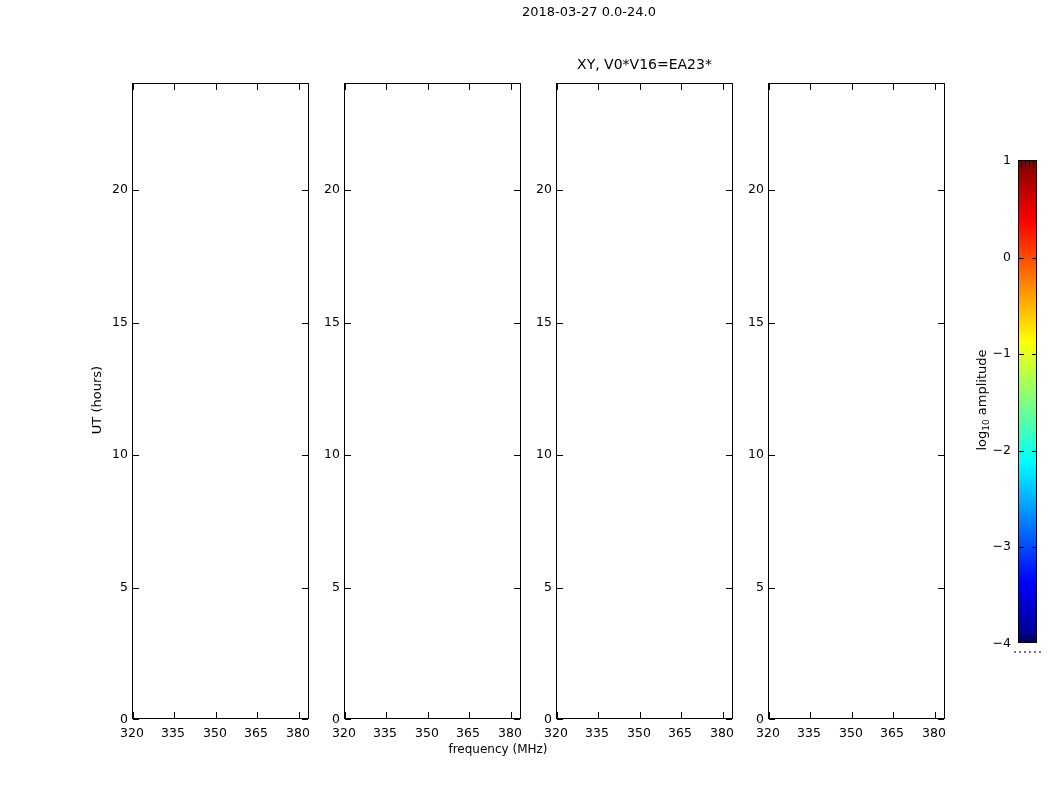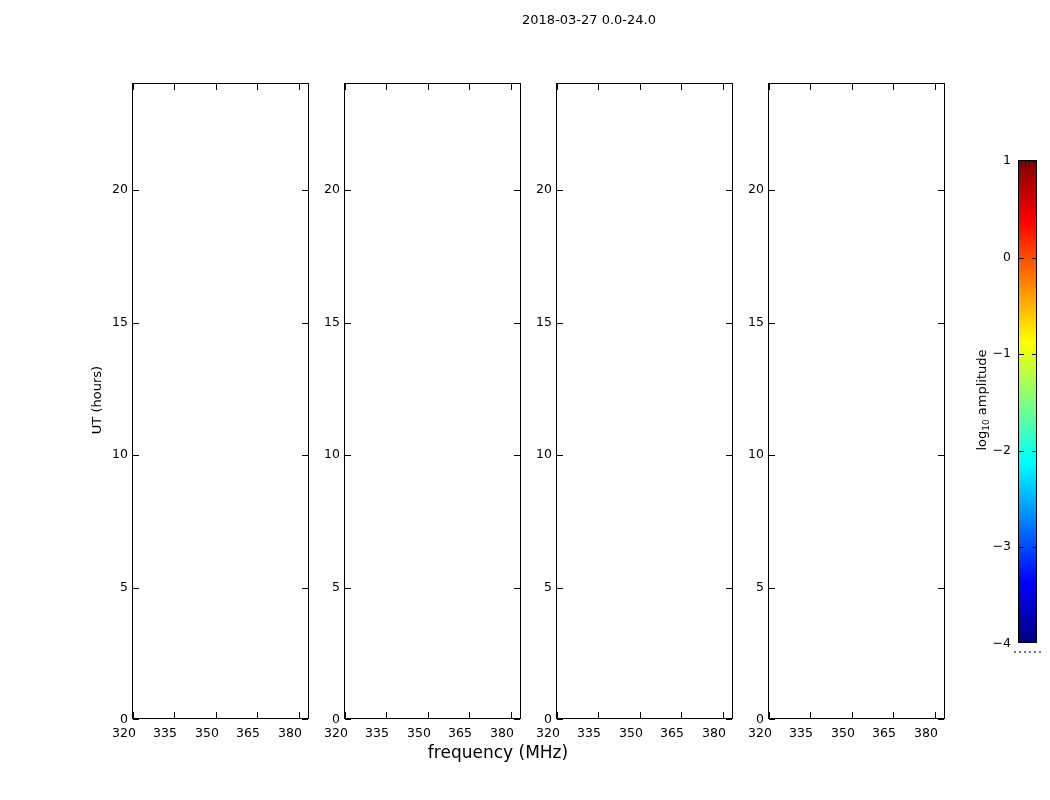--- a/index.html
+++ b/index.html
@@ -2,42 +2,42 @@
 <html><head>
 <meta charset="utf-8">
 <style>
   html,body{margin:0;padding:0;background:#ffffff;}
   .figure{
     position:relative;width:1050px;height:800px;background:#ffffff;
     font-family:"DejaVu Sans","Liberation Sans",sans-serif;color:#000;
     overflow:hidden;
   }
   .fig-title{
-    position:absolute;top:12px;left:589px;transform:translateX(-50%);
+    position:absolute;top:4px;left:589px;transform:translateX(-50%);
     font-size:13px;white-space:nowrap;
   }
   .subplot{position:absolute;top:0;height:800px;width:177px;}
   .sp-title{
     position:absolute;top:56px;left:-20px;width:217px;text-align:center;
     font-size:14px;white-space:nowrap;
   }
   .axes-box{
     position:absolute;top:83px;left:0;width:177px;height:636px;
     border:1px solid #000;box-sizing:border-box;background:#fff;
   }
   .tickmark{position:absolute;background:#000;}
   .xtick-label{
-    position:absolute;width:40px;text-align:left;font-size:12.5px;
+    position:absolute;width:40px;text-align:center;font-size:12.5px;
   }
   .ytick-label{
     position:absolute;width:36px;text-align:right;font-size:12.5px;
   }
   .xlabel{
     position:absolute;top:742px;left:498px;transform:translateX(-50%);
-    font-size:17px;white-space:nowrap;
+    font-size:12px;white-space:nowrap;
   }
   .ylabel{
     position:absolute;top:400px;left:96px;
     transform:translate(-50%,-50%) rotate(-90deg);
     font-size:13px;white-space:nowrap;
   }
   .cbar{
     position:absolute;left:1018px;top:160px;width:19px;height:483px;
     border:1px solid #000;box-sizing:border-box;
     background:linear-gradient(to bottom,
@@ -139,20 +139,21 @@
       <div class="xtick-label" style="left: 104px; top: 725px;">365</div>
       <div class="xtick-label" style="left: 146px; top: 725px;">380</div>
       <div class="ytick-label" style="left: -40px; top: 711px;">0</div>
       <div class="ytick-label" style="left: -40px; top: 579px;">5</div>
       <div class="ytick-label" style="left: -40px; top: 446px;">10</div>
       <div class="ytick-label" style="left: -40px; top: 314px;">15</div>
       <div class="ytick-label" style="left: -40px; top: 181px;">20</div>
     </div>
 
   <div class="subplot" style="left:556px">
+    <div class="sp-title">XY, V0*V16=EA23*</div>
     <div class="axes-box">
         <div class="tickmark" style="left: 0px; bottom: 0px; width: 1px; height: 6px;"></div>
         <div class="tickmark" style="left: 0px; top: 0px; width: 1px; height: 6px;"></div>
         <div class="tickmark" style="left: 41px; bottom: 0px; width: 1px; height: 6px;"></div>
         <div class="tickmark" style="left: 41px; top: 0px; width: 1px; height: 6px;"></div>
         <div class="tickmark" style="left: 83px; bottom: 0px; width: 1px; height: 6px;"></div>
         <div class="tickmark" style="left: 83px; top: 0px; width: 1px; height: 6px;"></div>
         <div class="tickmark" style="left: 124px; bottom: 0px; width: 1px; height: 6px;"></div>
         <div class="tickmark" style="left: 124px; top: 0px; width: 1px; height: 6px;"></div>
         <div class="tickmark" style="left: 166px; bottom: 0px; width: 1px; height: 6px;"></div>

